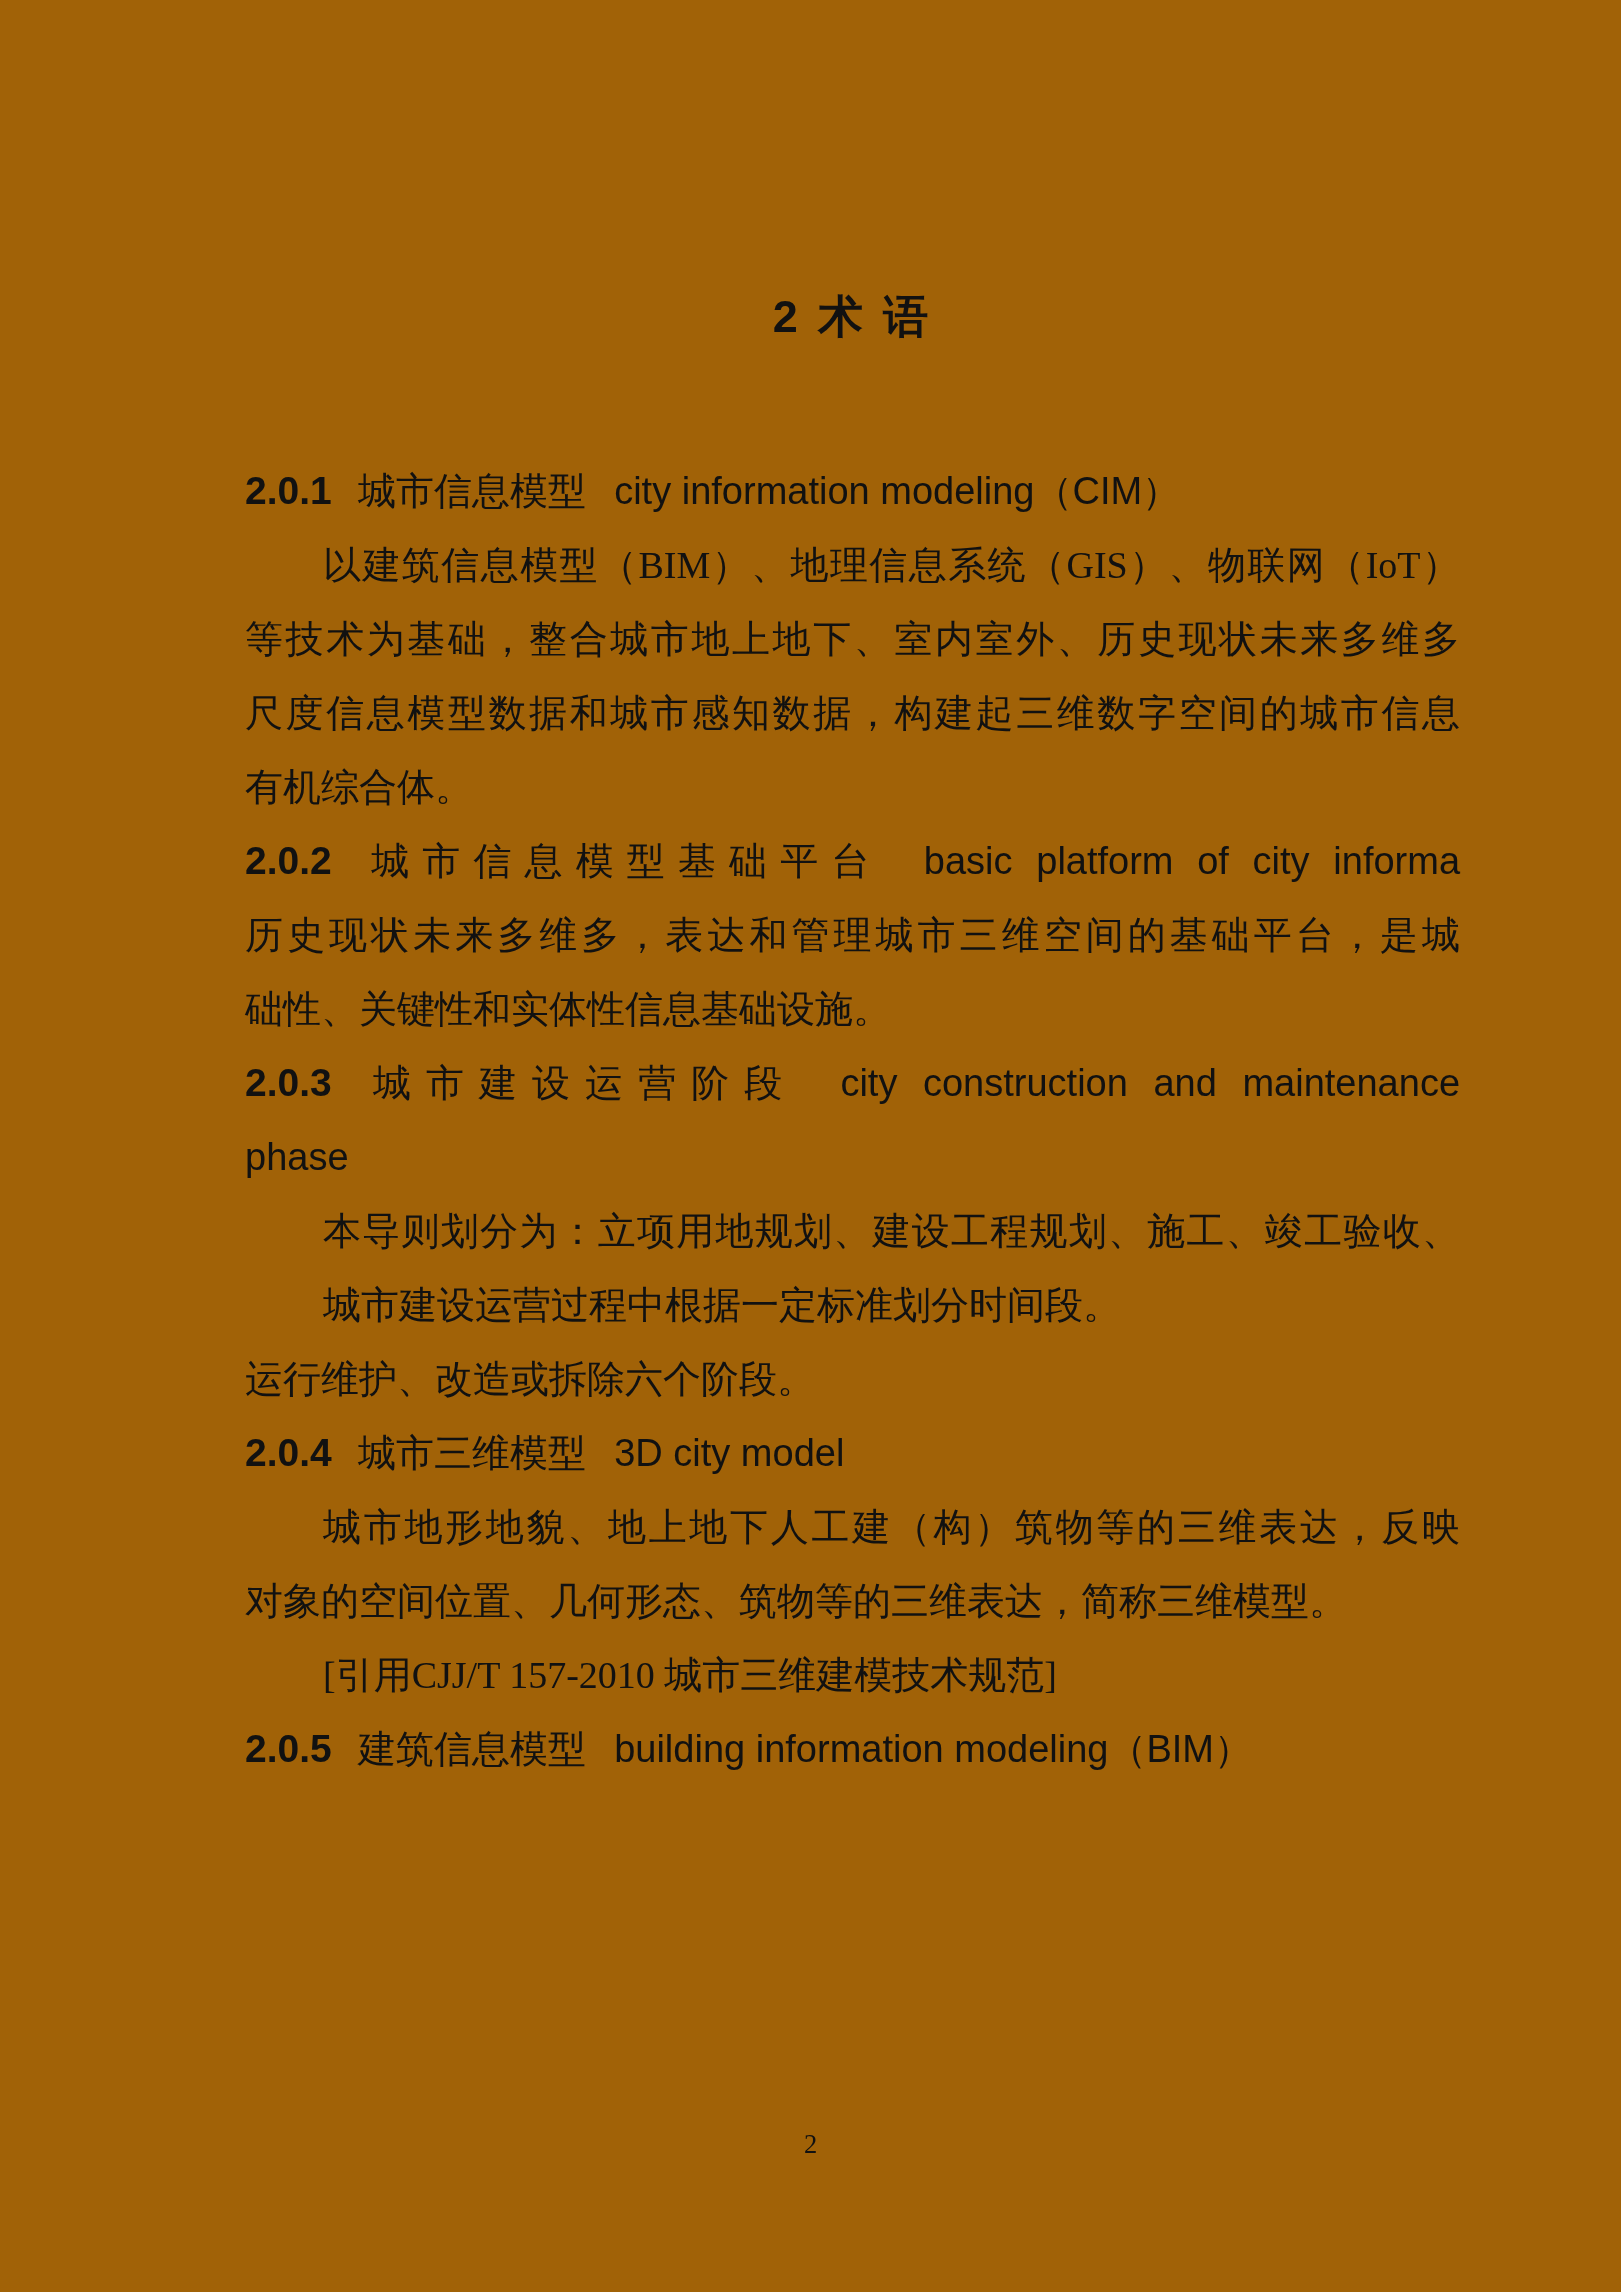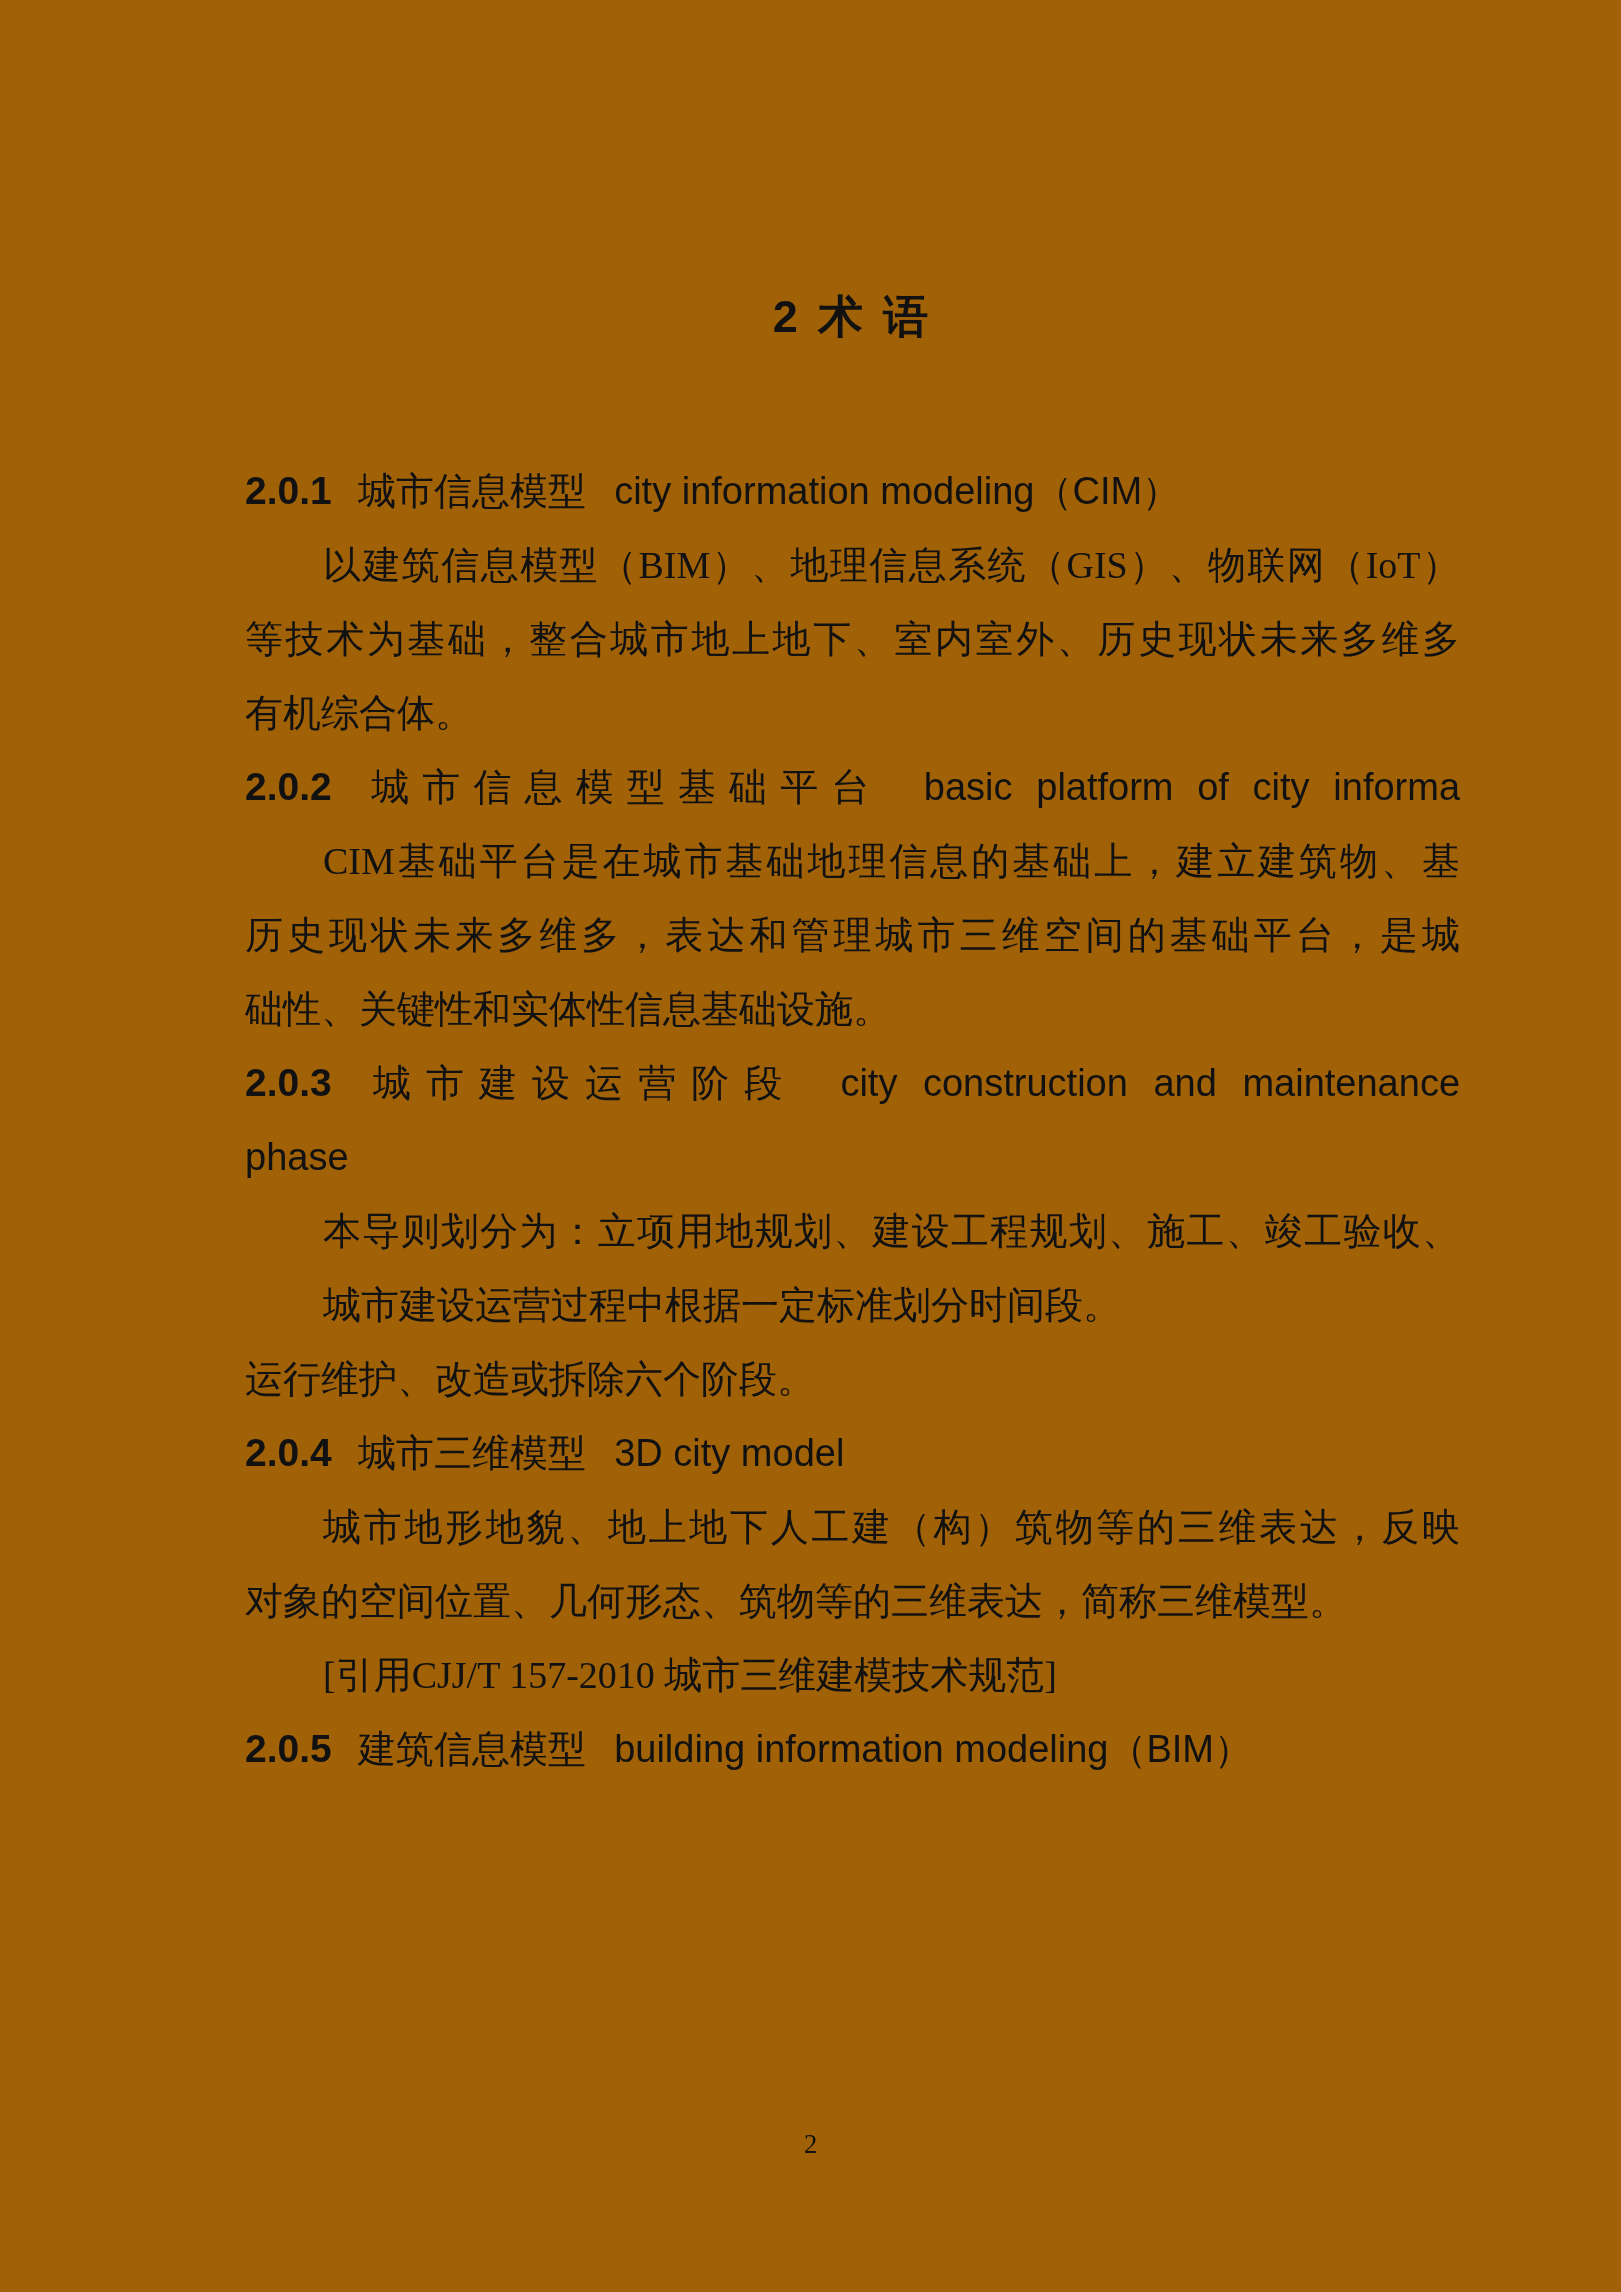--- a/index.html
+++ b/index.html
@@ -85,28 +85,28 @@
 
   <h1 class="doc-title">2 术 语</h1>
 
   <div class="line heading end">
     <span class="num">2.0.1</span>
     <span class="zh">城市信息模型</span>
     <span class="en">city information modeling（CIM）</span>
   </div>
   <div class="line bodyline first full">以建筑信息模型（BIM）、地理信息系统（GIS）、物联网（IoT）</div>
   <div class="line bodyline full">等技术为基础，整合城市地上地下、室内室外、历史现状未来多维多</div>
+  <div class="line bodyline full">尺度信息模型数据和城市感知数据，构建起三维数字空间的城市信息</div>
   <div class="line bodyline end">有机综合体。</div>
 
   <div class="line heading full">
     <span class="num">2.0.2</span>
     <span class="zh">城市信息模型基础平台</span>
     <span class="en">basic platform of city informa</span>
   </div>
-  <div class="line bodyline first full">CIM基础平台是在城市基础地理信息的基础上，建立建筑物、基</div>
   <div class="line bodyline full">历史现状未来多维多，表达和管理城市三维空间的基础平台，是城</div>
   <div class="line bodyline end">础性、关键性和实体性信息基础设施。</div>
 
   <div class="line heading full">
     <span class="num">2.0.3</span>
     <span class="zh">城市建设运营阶段</span>
     <span class="en">city construction and maintenance</span>
   </div>
   <div class="line heading-cont end" style="font-size:38px;">phase</div>
   <div class="line bodyline first full">本导则划分为：立项用地规划、建设工程规划、施工、竣工验收、</div>

